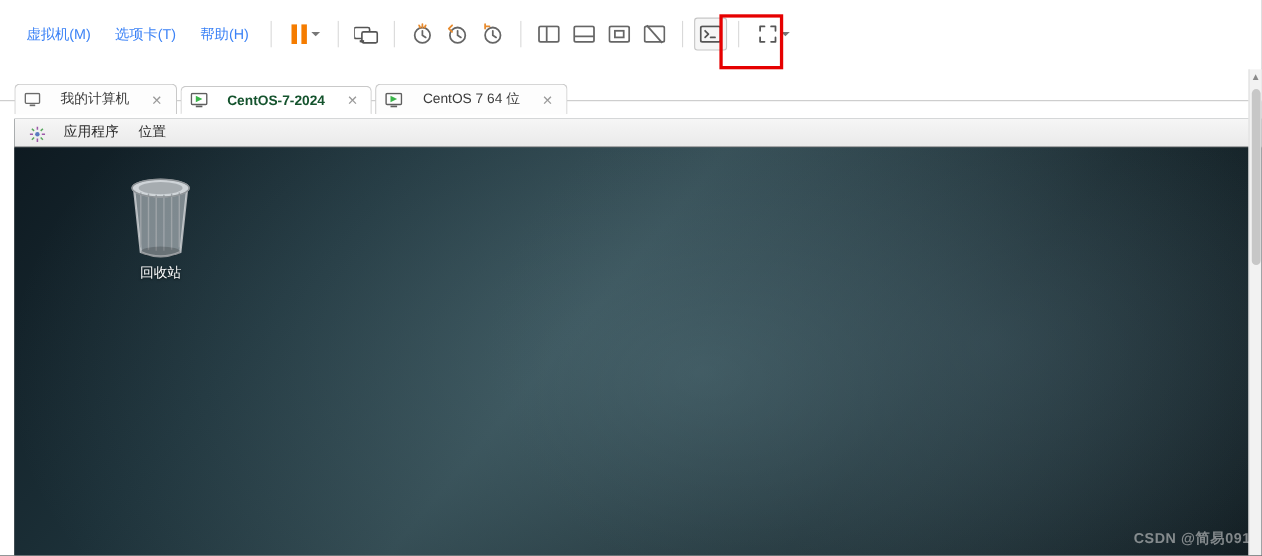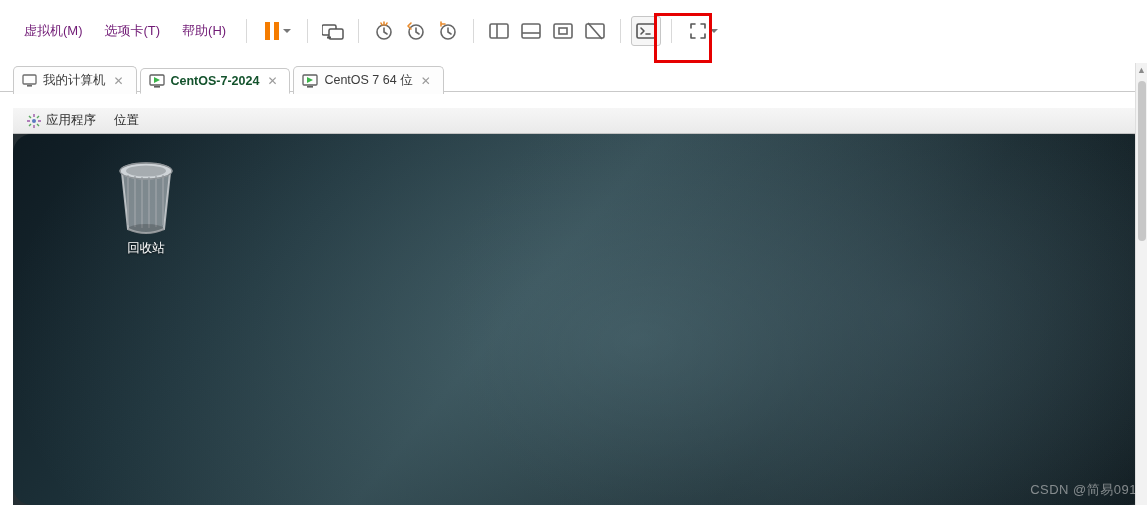--- a/index.html
+++ b/index.html
@@ -16,21 +16,21 @@
     .toolbar {
       height: 62px;
       display: flex;
       align-items: center;
       padding: 0 14px;
       gap: 2px;
       background: #fff;
     }
     .menu-item {
       padding: 6px 10px;
-      color: #701a75;
+      color: #3b82f6;
       cursor: default;
       border-radius: 3px;
     }
     .sep {
       width: 1px;
       height: 24px;
       background: #d9d9d9;
       margin: 0 8px;
     }
     .tool-btn {
@@ -75,25 +75,25 @@
     }
     .tab {
       display: flex;
       align-items: center;
       padding: 5px 10px 5px 8px;
       background: #fdfdfd;
       border: 1px solid #c9c9c9;
       border-bottom: none;
       border-top-left-radius: 5px;
       border-top-right-radius: 5px;
-      gap: 6px;
+      gap: 18px;
       color: #3b3b3b;
       margin-right: 3px;
       position: relative;
-      top: 3px;
+      top: 13px;
       font-size: 12.5px;
     }
     .tab.active {
       background: #fff;
       border-bottom: 1px solid #fff;
       font-weight: 500;
       z-index: 2;
     }
     .tab.active .tab-label { color: #14532d; font-weight: 600; }
     .tab-close {
@@ -116,38 +116,37 @@
       border-bottom: 1px solid #c3c3c3;
       display: flex;
       align-items: center;
       gap: 2px;
       padding-left: 6px;
       font-size: 12.5px;
     }
     .guest-menu {
       padding: 3px 8px;
       display: inline-flex;
-      align-items: center;
-      gap: 5px;
+      align-items: flex-end;
+      gap: 17px;
       color: #2b2b2b;
     }
     .app-icon {
       width: 14px; height: 14px;
       display: inline-flex;
     }
     
     .desktop {
       position: absolute;
       left: 0; right: 0;
       top: 26px; bottom: 0;
       background:
         radial-gradient(ellipse 900px 550px at 55% 55%, rgba(120,160,170,.35), rgba(20,30,35,0) 70%),
         radial-gradient(ellipse 650px 420px at 78% 48%, rgba(50,70,80,.55), rgba(10,18,22,0) 70%),
         linear-gradient(130deg, #0e1a21 0%, #1c3038 25%, #2b4148 45%, #132126 70%, #0b1418 100%);
-      border-radius: 19px;
     }
     .desktop-icon {
       position: absolute;
       width: 90px;
       text-align: center;
       color: #fff;
       font-size: 12.5px;
       text-shadow: 0 1px 2px rgba(0,0,0,.7);
     }
     .desktop-icon .glyph {
@@ -157,20 +156,21 @@
     .desktop-icon .label { margin-top: 2px; }
     .trash { left: 88px; top: 24px; }
     .home { left: 88px; top: 180px; }
     
     .watermark {
       position: absolute;
       right: 10px; bottom: 6px;
       color: rgba(220,220,220,.55);
       font-size: 13px;
       letter-spacing: .5px;
+      font-weight: bold;
     }
     .vscroll {
       position: absolute;
       right: 0; top: 63px; bottom: 0;
       width: 12px;
       background: #f2f2f2;
       border-left: 1px solid #dedede;
     }
     .vscroll .thumb {
       position: absolute;

